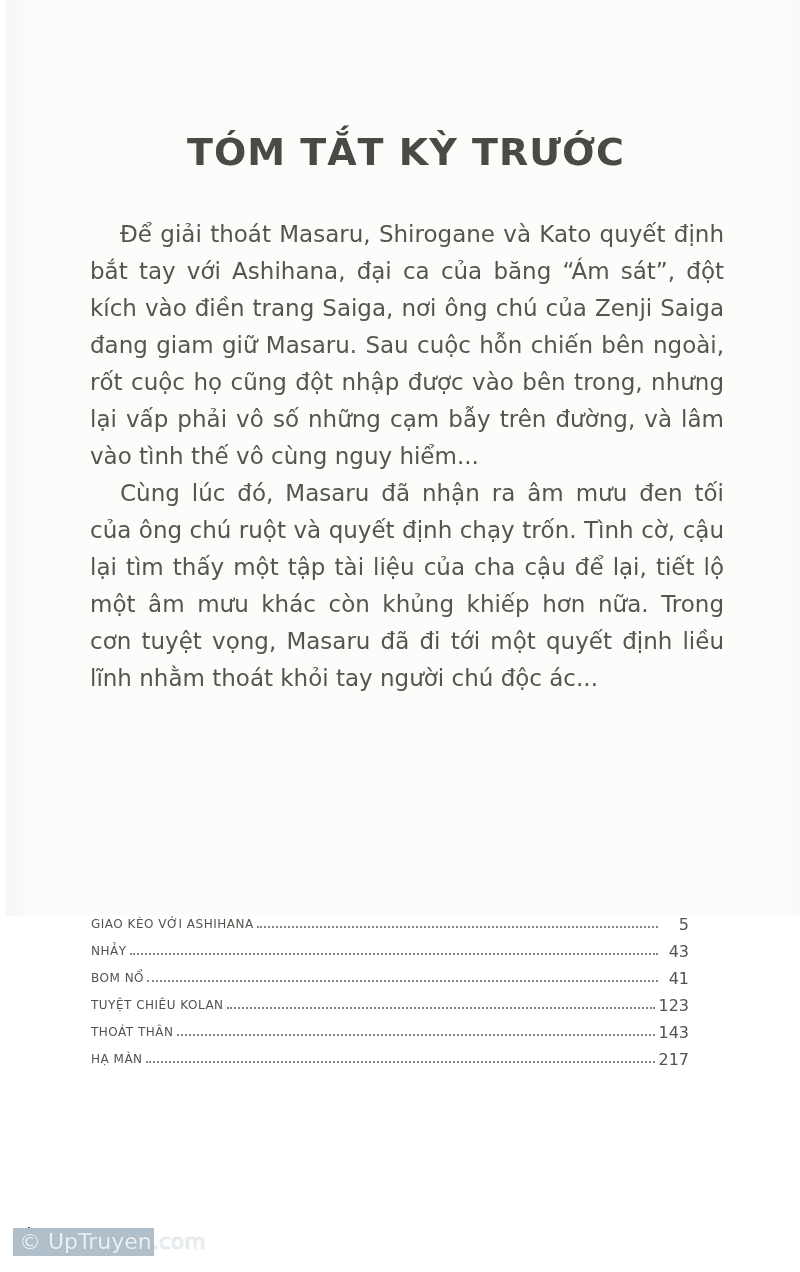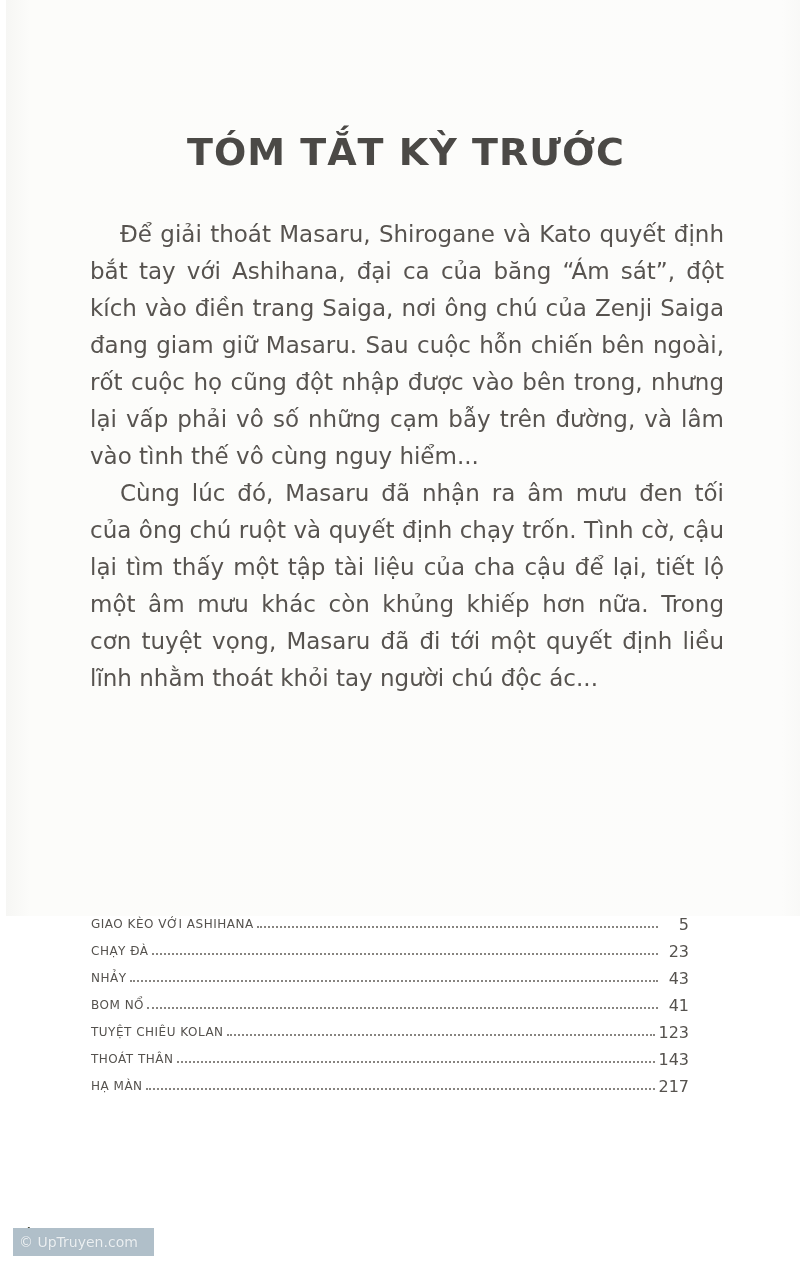--- a/index.html
+++ b/index.html
@@ -95,21 +95,21 @@
     font-family: "DejaVu Serif", "Liberation Serif", serif;
   }
   .watermark {
     position: absolute;
     left: 7px;
     top: 1228px;
     width: 141px;
     height: 28px;
     background: #b0bfc9;
     color: #ecf0f2;
-    font-size: 14px;
+    font-size: 22px;
     line-height: 28px;
     padding-left: 6px;
     text-shadow: 0 0 1px #9aaab6;
     white-space: nowrap;
   }
 </style>
 </head>
 <body>
 
 <div class="sheet">
@@ -122,25 +122,20 @@
   </div>
 
 
   <div class="toc-list">
   <div class="toc-row">
     <span class="toc-label">GIAO KÈO VỚI ASHIHANA</span>
     <span class="toc-dots"></span>
     <span class="toc-page">5</span>
   </div>
 
-  <div class="toc-row">
-    <span class="toc-label">CHẠY ĐÀ</span>
-    <span class="toc-dots"></span>
-    <span class="toc-page">23</span>
-  </div>
 
   <div class="toc-row">
     <span class="toc-label">NHẢY</span>
     <span class="toc-dots"></span>
     <span class="toc-page">43</span>
   </div>
 
 
   <div class="toc-row">
     <span class="toc-label">BOM NỔ</span>

